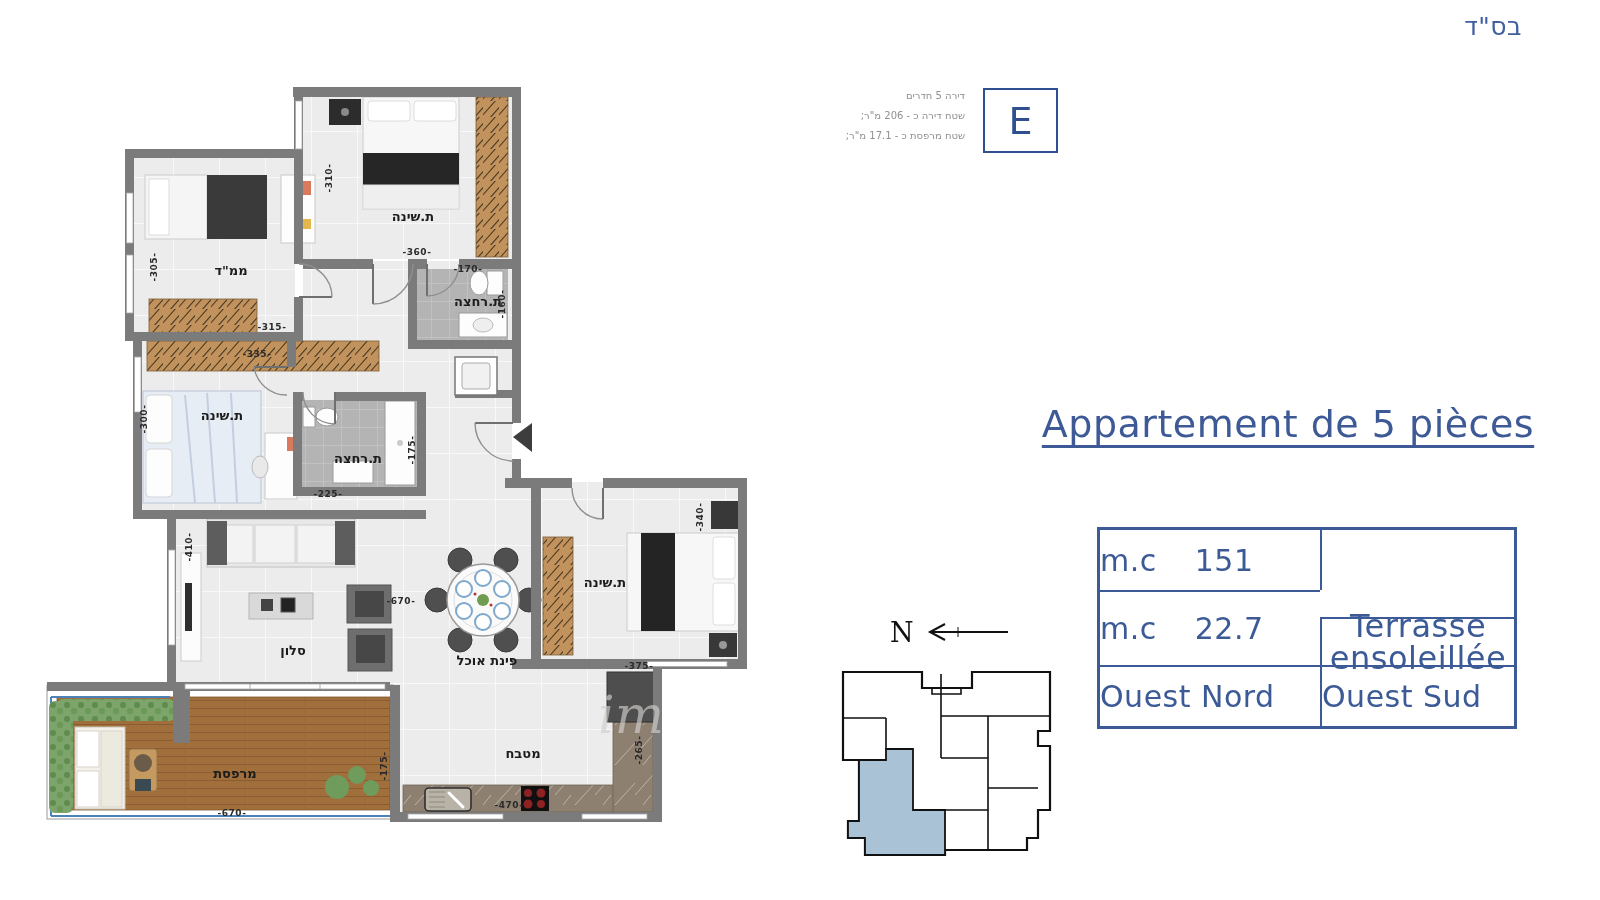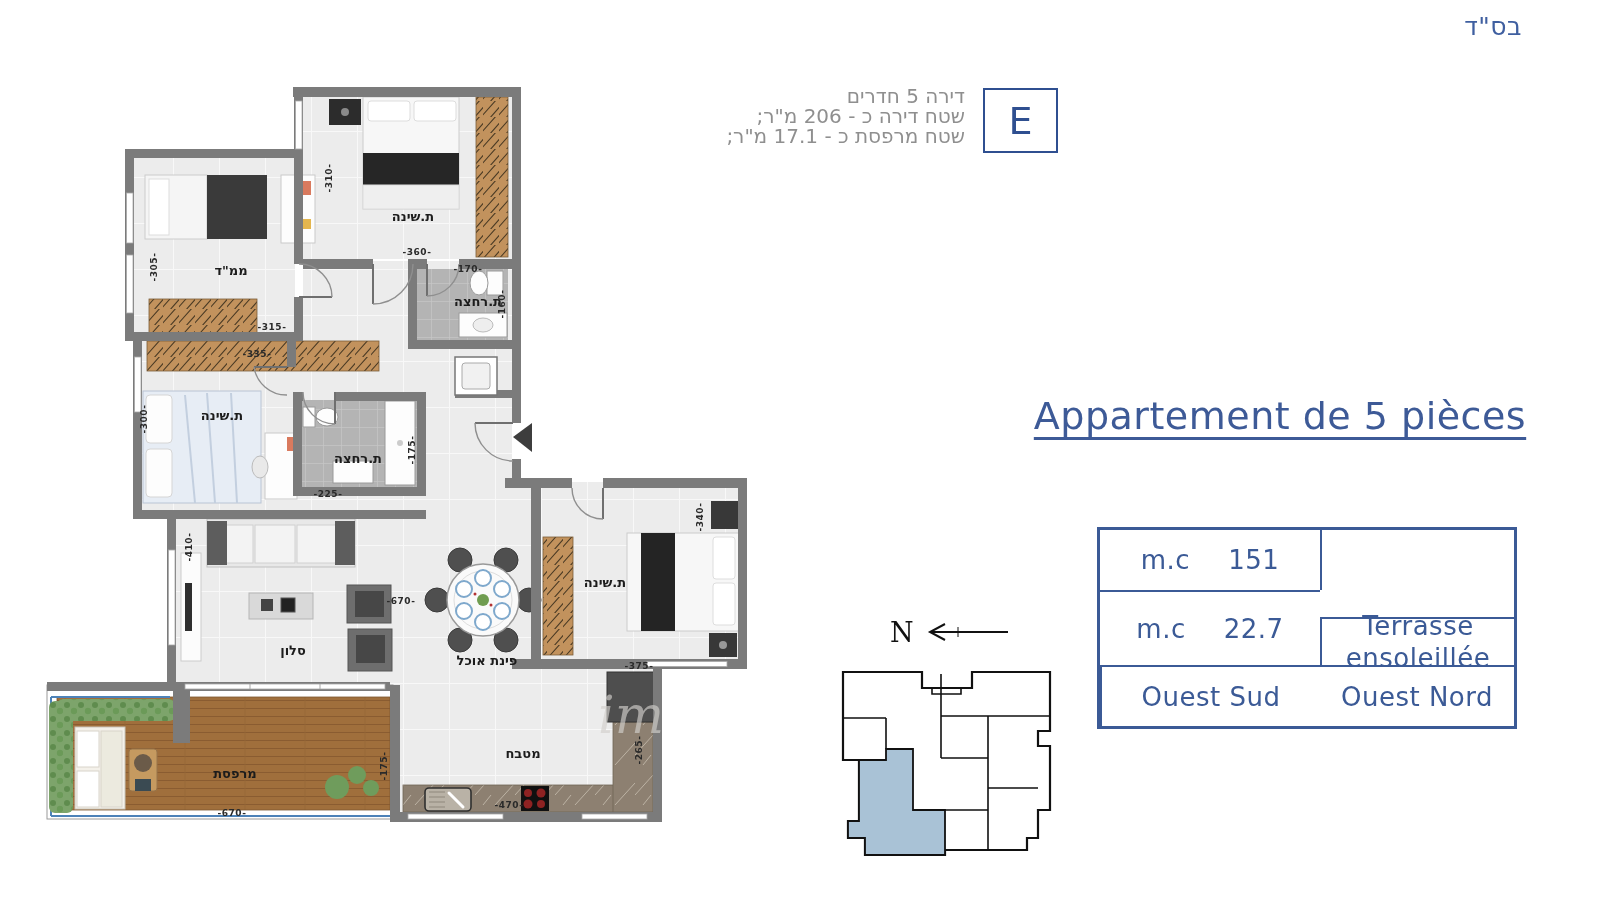--- a/index.html
+++ b/index.html
@@ -8,50 +8,50 @@
     font-family:"DejaVu Sans", sans-serif;overflow:hidden;
   }
   
   .bsd{
     position:absolute;top:12px;right:78px;direction:rtl;
     font-size:25px;color:#3f5fa0;letter-spacing:.5px;
   }
   .unit-desc{
     position:absolute;top:86px;right:635px;width:280px;
     direction:rtl;text-align:right;color:#8f8f8f;
-    font-size:20px;line-height:20px;
+    font-size:10px;line-height:20px;
   }
   .e-box{
     position:absolute;left:983px;top:88px;width:71px;height:61px;
     border:2px solid #2f4f90;background:#fff;
     display:flex;align-items:center;justify-content:center;
     font-size:38px;color:#2f4f90;
   }
   .apt-title{
-    position:absolute;left:1010px;top:394px;width:540px;margin:0;
+    position:absolute;left:1010px;top:394px;width:540px;margin:8px;
     text-align:center;font-size:38px;font-weight:400;color:#3d5a97;
     letter-spacing:.5px;white-space:nowrap;
   }
   .apt-title span{
     text-decoration:underline;text-decoration-thickness:2.5px;text-underline-offset:8px;
   }
   .spec-table{
     position:absolute;left:1097px;top:527px;width:414px;
     border:3px solid #3b5a96;display:grid;
     grid-template-columns:220px 1fr;grid-template-rows:60px 75px 61px;
     color:#3b5a96;background:#fff;
   }
   .spec-table .cell{
-    display:flex;align-items:center;justify-content:center;
-    font-size:26px;letter-spacing:.5px;
+    display:flex;align-items:center;
+    font-size:30px;letter-spacing:.5px;
   }
   .spec-table .cell.col2{border-left:2.5px solid #3b5a96;}
   .spec-table .cell.rowline{border-top:2.5px solid #3b5a96;}
   .spec-table .pair{display:flex;gap:38px;align-items:baseline;}
-  .spec-table .two-line{flex-direction:column;line-height:32px;font-size:26px;justify-content:center;margin-top:27px;}
+  .spec-table .two-line{flex-direction:column;line-height:32px;font-size:32px;justify-content:center;margin-top:27px;}
   
   #plan-svg{position:absolute;left:35px;top:85px;}
   #compass-svg{position:absolute;left:828px;top:608px;}
   .w{fill:#7b7b7b;}
   .rm{font:700 13px "DejaVu Sans",sans-serif;fill:#1c1c1c;text-anchor:middle;}
   .dim{font:700 9px "DejaVu Sans",sans-serif;fill:#2a2a2a;text-anchor:middle;letter-spacing:.5px;}
   .door{stroke:#8f8f8f;stroke-width:1.4;fill:none;}
   .leaf{stroke:#6f6f6f;stroke-width:2;fill:none;}
   .win{fill:#ffffff;stroke:#a9a9a9;stroke-width:.8;}
   .fix{fill:#fdfdfd;stroke:#9a9a9a;stroke-width:1;}
@@ -386,22 +386,22 @@
   <div class="cell rowline">
     <span class="pair">
       <span>m.c</span>
       <span>22.7</span>
     </span>
   </div>
   <div class="cell col2 rowline two-line">
     <span>Terrasse</span>
     <span>ensoleillée</span>
   </div>
+  <div class="cell rowline">Ouest Nord</div>
   <div class="cell col2 rowline">Ouest Sud</div>
-  <div class="cell rowline">Ouest Nord</div>
 </div>
 
 <svg id="compass-svg" width="230" height="250" viewBox="0 0 230 250">
   <text x="62" y="34" font-family="DejaVu Serif, serif" font-size="27" fill="#111111">N</text>
   <g stroke="#111111" fill="none">
     <path d="M104,24 H180" stroke-width="2"></path>
     <path d="M117,16 L102,24 L117,32" stroke-width="2"></path>
     <path d="M130,19 V29" stroke-width="1"></path>
   </g>
   <g>

